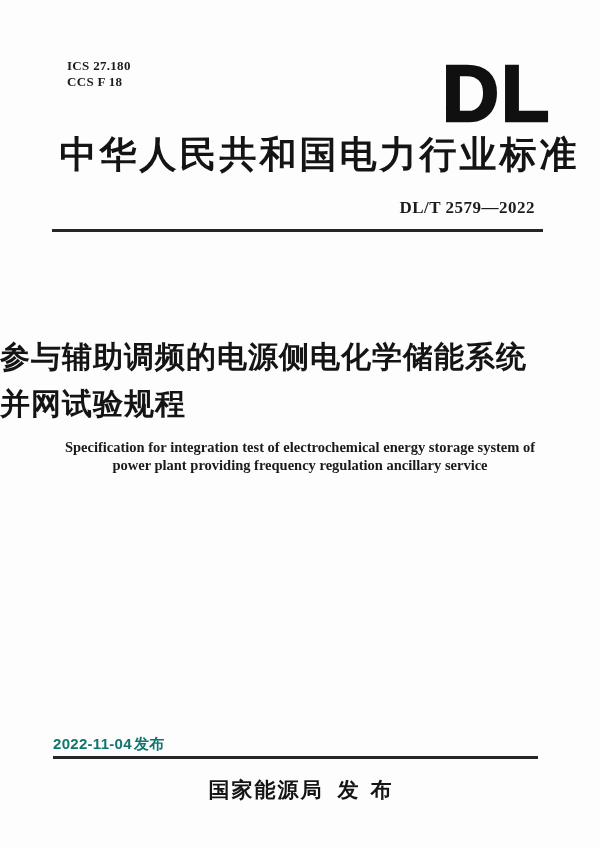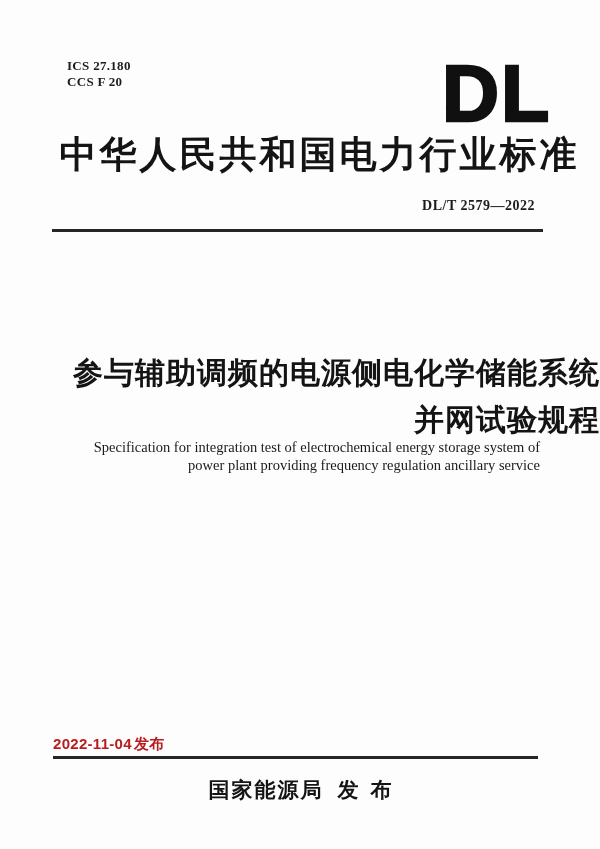--- a/index.html
+++ b/index.html
@@ -58,72 +58,71 @@
     white-space: nowrap;
     padding-left: 39px;
   }
   
   .standard-code {
     position: absolute;
     right: 65px;
     top: 198px;
     font-family: "Liberation Serif", "DejaVu Serif", serif;
     font-weight: bold;
-    font-size: 14px;
+    font-size: 17px;
     letter-spacing: 0.5px;
   }
   .rule-top {
     position: absolute;
     left: 52px;
     top: 229px;
     width: 491px;
     height: 2.5px;
     background: #262626;
   }
   
   .title-zh {
     position: absolute;
     left: 0;
     right: 0;
     top: 333px;
-    text-align: right;
+    text-align: left;
     font-family: "Liberation Sans", "DejaVu Sans", sans-serif;
     font-weight: bold;
     font-size: 30px;
     line-height: 47px;
     letter-spacing: 1px;
     color: #141414;
-    margin-top: 16px;
   }
   
   .title-en {
     position: absolute;
     left: 60px;
     right: 60px;
     top: 439px;
-    text-align: right;
+    text-align: center;
     font-family: "Liberation Serif", "DejaVu Serif", serif;
-    font-weight: normal;
+    font-weight: bold;
     font-size: 14.5px;
     line-height: 17.5px;
     color: #1a1a1a;
   }
   
   .dates-row {
     position: absolute;
     left: 53px;
     right: 70px;
     top: 735px;
     display: flex;
     justify-content: space-between;
     font-family: "Liberation Sans", "DejaVu Sans", sans-serif;
     font-weight: bold;
     font-size: 15px;
     letter-spacing: 0.3px;
-    color: #b91c1c;
+    color: #0f766e;
   }
   .dates-row .date-pair { display: flex; align-items: baseline; gap: 2px; }
   .rule-bottom {
     position: absolute;
     left: 53px;
     top: 756px;
     width: 485px;
     height: 3px;
     background: #262626;
   }
@@ -145,21 +144,21 @@
   }
   .publisher-row .publish-action { letter-spacing: 12px; margin-right: -12px; }
 </style>
 </head>
 <body>
 
 <div class="page">
 
   <div class="ics-block">
     <div>ICS 27.180</div>
-    <div>CCS F 20</div>
+    <div>CCS F 18</div>
   </div>
 
   <div class="dl-logo">DL</div>
 
   <div class="standard-category">中华人民共和国电力行业标准</div>
 
   <div class="standard-code">DL/T 2579—2022</div>
 
   <div class="rule-top"></div>
 

